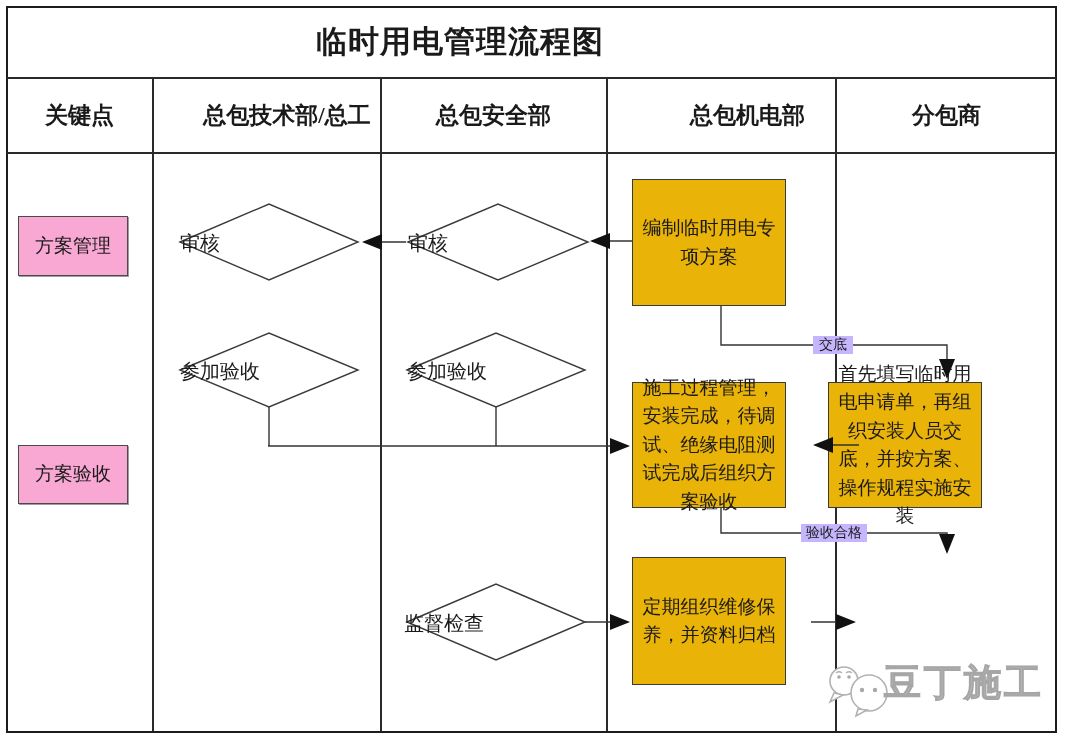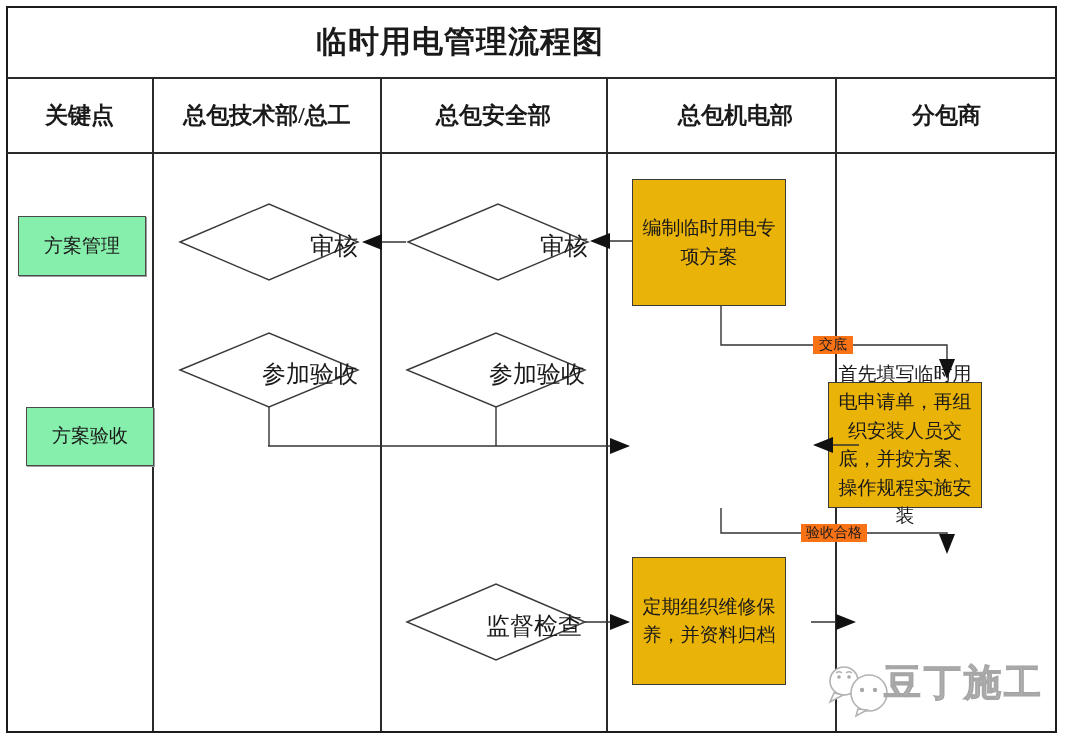--- a/index.html
+++ b/index.html
@@ -11,31 +11,31 @@
   .frame{left:6px;top:6px;width:1051px;height:727px;border:2px solid #1c1c1c;box-sizing:border-box;}
   .hline{height:2px;background:#2a2a2a;}
   .vline{width:2px;background:#2a2a2a;}
 
   .title{left:8px;top:6px;width:904px;height:71px;line-height:71px;
          text-align:center;font-size:31px;font-weight:700;letter-spacing:1px;}
 
   .colhead{top:79px;height:73px;line-height:73px;text-align:center;
            font-size:23px;font-weight:600;}
 
-  .kpbox{left:18px;width:128px;border:1.4px solid #4a4a4a;box-sizing:border-box;
-         background:#86efac;text-align:center;font-size:19px;
+  .kpbox{left:18px;width:110px;border:1.4px solid #4a4a4a;box-sizing:border-box;
+         background:#f9a8d4;text-align:center;font-size:19px;
          box-shadow:1px 1px 0 #9e9e9e;z-index:2;}
 
   .procbox{width:154px;border:1.4px solid #3a3a3a;box-sizing:border-box;background:#eab308;
            display:flex;align-items:center;justify-content:center;text-align:center;
            font-size:19px;line-height:1.5;padding:2px 4px;z-index:2;}
 
-  .dlabel{text-align:right;font-size:24px;z-index:4;}
+  .dlabel{text-align:left;font-size:20px;z-index:4;}
 
-  .edgelabel{background:#f97316;text-align:center;font-size:14px;height:18px;
+  .edgelabel{background:#c4b5fd;text-align:center;font-size:14px;height:18px;
              line-height:18px;z-index:4;}
 
   svg.flow{left:0;top:0;z-index:3;pointer-events:none;}
 
   .watermark{left:820px;top:652px;width:230px;height:70px;z-index:5;}
   .wm-text{position:absolute;left:64px;top:6px;font-size:37px;font-weight:700;
            letter-spacing:3px;color:#bdbdbd;-webkit-text-stroke:1px #a6a6a6;
            white-space:nowrap;text-align:right;}
 </style>
 </head>
@@ -47,30 +47,33 @@
   <div class="abs hline" style="left:7px;top:77px;width:1049px;"></div>
   <div class="abs hline" style="left:7px;top:152px;width:1049px;"></div>
   <div class="abs vline" style="left:152px;top:77px;height:654px;"></div>
   <div class="abs vline" style="left:380px;top:77px;height:654px;"></div>
   <div class="abs vline" style="left:606px;top:77px;height:654px;"></div>
   <div class="abs vline" style="left:835px;top:77px;height:654px;"></div>
 
   <div class="abs title">临时用电管理流程图</div>
 
   <div class="abs colhead" style="left:6px;width:147px;">关键点</div>
-  <div class="abs colhead" style="left:153px;width:228px;">总包技术部/总工</div>
+  <div class="abs colhead" style="left:153px;width:228px;padding-left:20px;">总包技术部/总工</div>
   <div class="abs colhead" style="left:381px;width:225px;">总包安全部</div>
-  <div class="abs colhead" style="left:606px;width:259px;">总包机电部</div>
+  <div class="abs colhead" style="left:606px;width:259px;padding-left:12px;">总包机电部</div>
   <div class="abs colhead" style="left:836px;width:221px;">分包商</div>
 
   <div class="abs kpbox" style="top:216px;height:60px;line-height:57px;">方案管理</div>
-  <div class="abs kpbox" style="top:407px;height:59px;line-height:56px;margin-left:8px;">方案验收</div>
+  <div class="abs kpbox" style="top:445px;height:59px;line-height:56px;">方案验收</div>
 
   <div class="abs procbox" style="left:632px;top:179px;height:127px;">
     <span>编制临时用电专项方案</span>
+  </div>
+  <div class="abs procbox" style="left:632px;top:382px;height:126px;">
+    <span>施工过程管理，安装完成，待调试、绝缘电阻测试完成后组织方案验收</span>
   </div>
   <div class="abs procbox" style="left:828px;top:382px;height:126px;">
     <span>首先填写临时用电申请单，再组织安装人员交底，并按方案、操作规程实施安装</span>
   </div>
   <div class="abs procbox" style="left:632px;top:557px;height:128px;">
     <span>定期组织维修保养，并资料归档</span>
   </div>
 
   <svg class="abs flow" width="1066" height="739" viewBox="0 0 1066 739">
     <defs>

